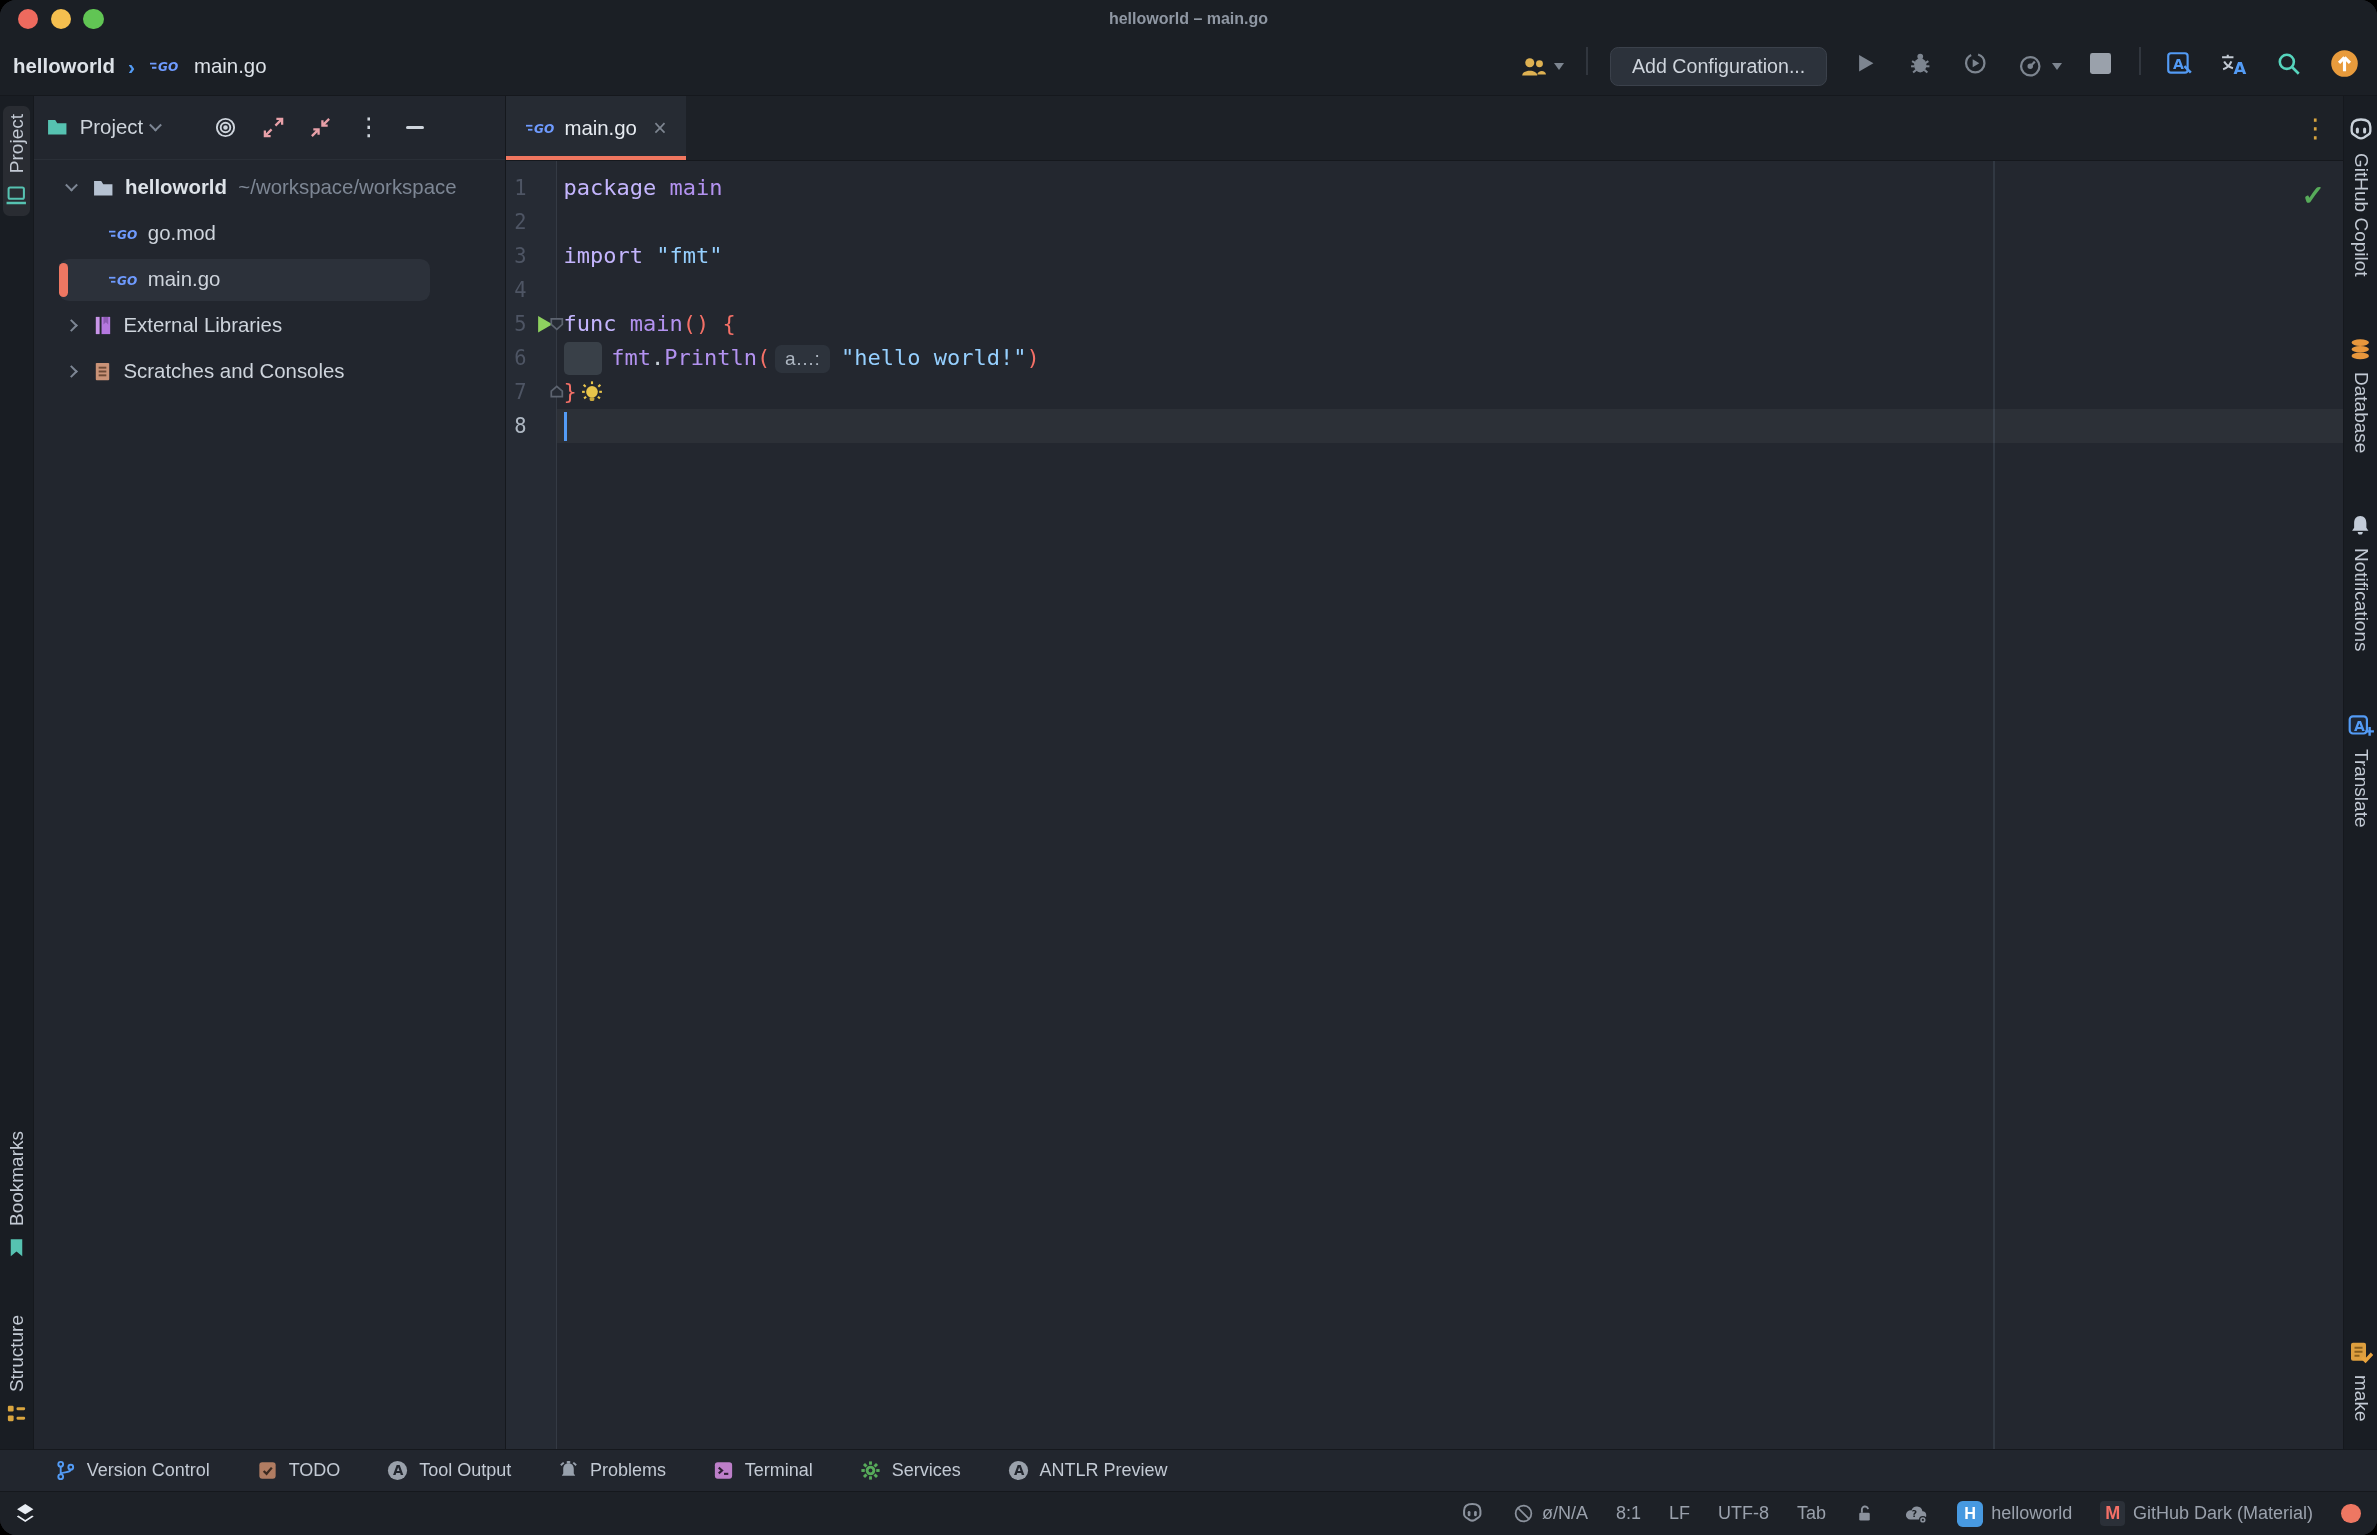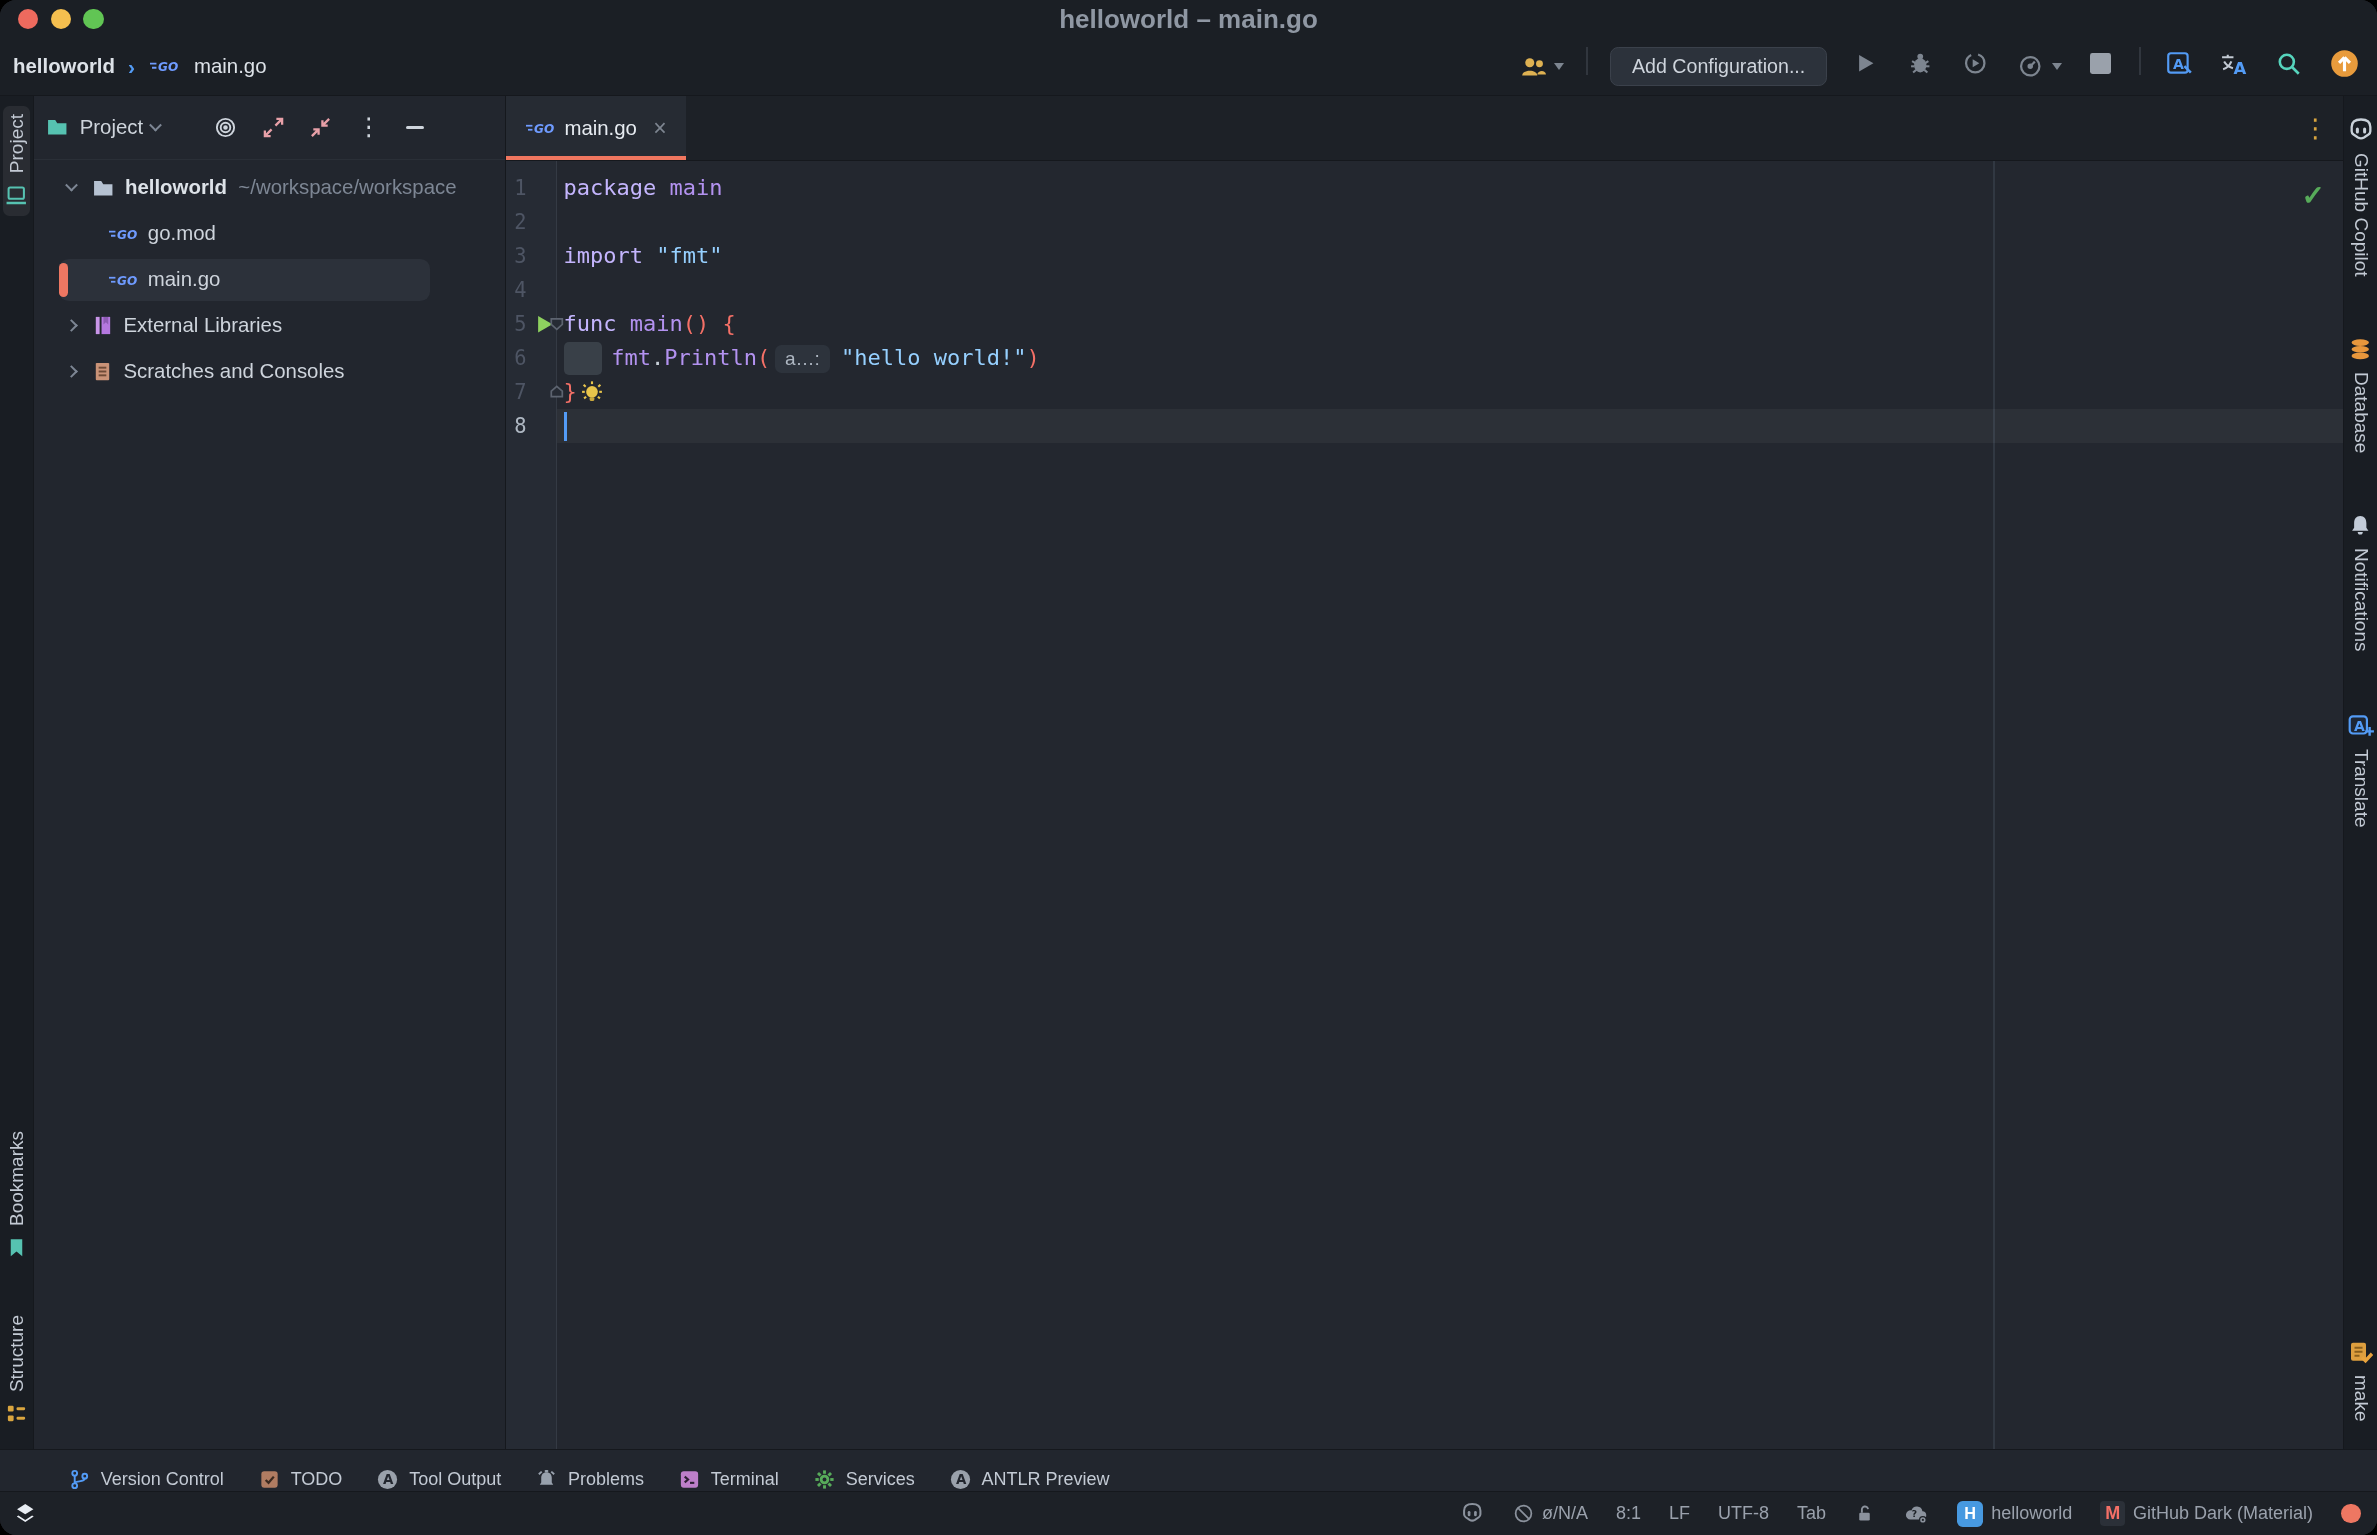--- a/index.html
+++ b/index.html
@@ -5,21 +5,21 @@
   * { margin:0; padding:0; box-sizing:border-box; }
   html,body { width:2377px; height:1535px; background:#000; overflow:hidden; }
   body { font-family:"Liberation Sans", sans-serif; -webkit-font-smoothing:antialiased; }
   .window { width:2377px; height:1535px; display:flex; flex-direction:column; background:#22262e; border-radius:16.3px; overflow:hidden; }
 
   
   .titlebar { height:38px; background:#1b1f25; display:flex; align-items:center; position:relative; flex:none; }
   .traffic { display:flex; gap:12.2px; margin-left:18px; }
   .tl { width:20.4px; height:20.4px; border-radius:50%; }
   .tl.red{background:#ee6a5e;} .tl.yellow{background:#f5bf4f;} .tl.green{background:#61c554;}
-  .wtitle { position:absolute; left:0; right:0; text-align:center; color:#8f97a3; font-weight:bold; font-size:26px; }
+  .wtitle { position:absolute; left:0; right:0; text-align:center; color:#8f97a3; font-weight:bold; font-size:16px; }
 
   
   .toolbar { height:57px; background:#1b1f25; display:flex; align-items:center; justify-content:space-between; padding:0 16.3px 0 13px; flex:none; }
   .crumbs { display:flex; align-items:center; gap:13px; }
   .crumb { color:#dde2e8; font-size:20.4px; }
   .crumb.bold { font-weight:bold; }
   .crumb-sep { color:#539bf5; font-size:21px; font-weight:bold; }
   .tb-right { display:flex; gap:22px; }
   .tb-icon { display:inline-flex; align-items:center; justify-content:center; width:33px; height:33px; cursor:default; }
   .vsep { width:1.6px; height:28px; background:#31363e; }
@@ -77,21 +77,21 @@
   .cl.current { background:rgba(255,255,255,.045); }
   .kw{color:#c4b5fd;} .id{color:#b392f0;margin-top:8px;} .str{color:#96d0ff;} .pln{color:#c9d1d9;} .pun{color:#f47067;}
   .graybox { display:inline-block; width:38px; height:33px; background:#394048; border-radius:4.9px; vertical-align:middle; margin-right:9.8px; }
   .inlay { display:inline-block; background:#2d333c; color:#aeb7c2; border-radius:6.5px; padding:0 9.8px; font-size:19px; font-family:"Liberation Sans", sans-serif; line-height:28px; vertical-align:middle; margin:0 8.2px 0 4.9px; }
   .caret { display:inline-block; width:3.3px; height:29px; background:#539bf5; vertical-align:middle; }
   .bulbic { display:inline-block; vertical-align:middle; margin-left:1.6px; }
   .guide { position:absolute; top:0; bottom:0; width:1.6px; background:#313842; }
   .inspect { position:absolute; top:18px; right:18px; color:#57ab5a; font-size:28px; font-weight:bold; z-index:4; }
 
   
-  .bottom-tools { height:42px; background:#22262e; border-top:1.6px solid #15181d; display:flex; align-items:flex-end; gap:34px; padding-left:68px; flex:none; }
+  .bottom-tools { height:42px; background:#22262e; border-top:1.6px solid #15181d; display:flex; align-items:center; gap:46px; padding-left:54px; flex:none; }
   .btool { display:flex; align-items:center; gap:9.8px; color:#c3cad4; font-size:18px; cursor:default; white-space:nowrap; }
 
   
   .statusbar { height:44px; background:#1d2127; border-top:1.6px solid #15181d; display:flex; align-items:center; padding:0 16.3px 0 13px; flex:none; }
   .sb-right { margin-left:auto; display:flex; align-items:center; gap:28px; color:#9aa1ac; font-size:18px; }
   .sb-item { display:flex; align-items:center; gap:8.2px; cursor:default; white-space:nowrap; }
   .hchip { width:26px; height:26px; background:#4799e0; color:#fff; border-radius:5.7px; font-weight:bold; font-size:16.3px; display:flex; align-items:center; justify-content:center; }
   .mchip { width:24.5px; height:24.5px; background:#2b3038; color:#f47067; border-radius:4.1px; font-weight:bold; font-size:18px; display:flex; align-items:center; justify-content:center; }
   .odot { width:19.6px; height:19.6px; border-radius:50%; background:#ee7762; }
   svg { display:block; }

